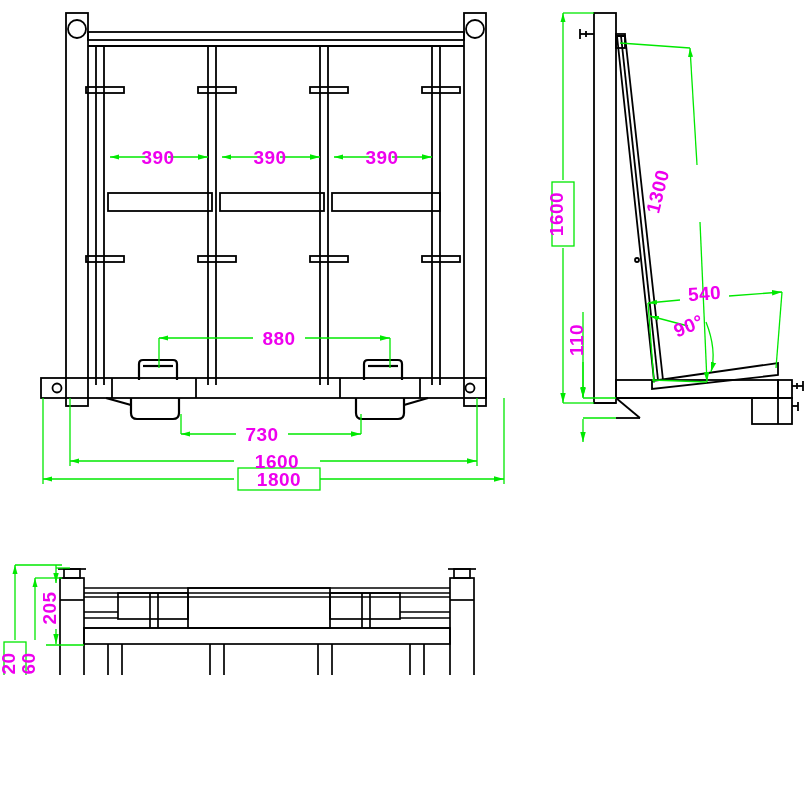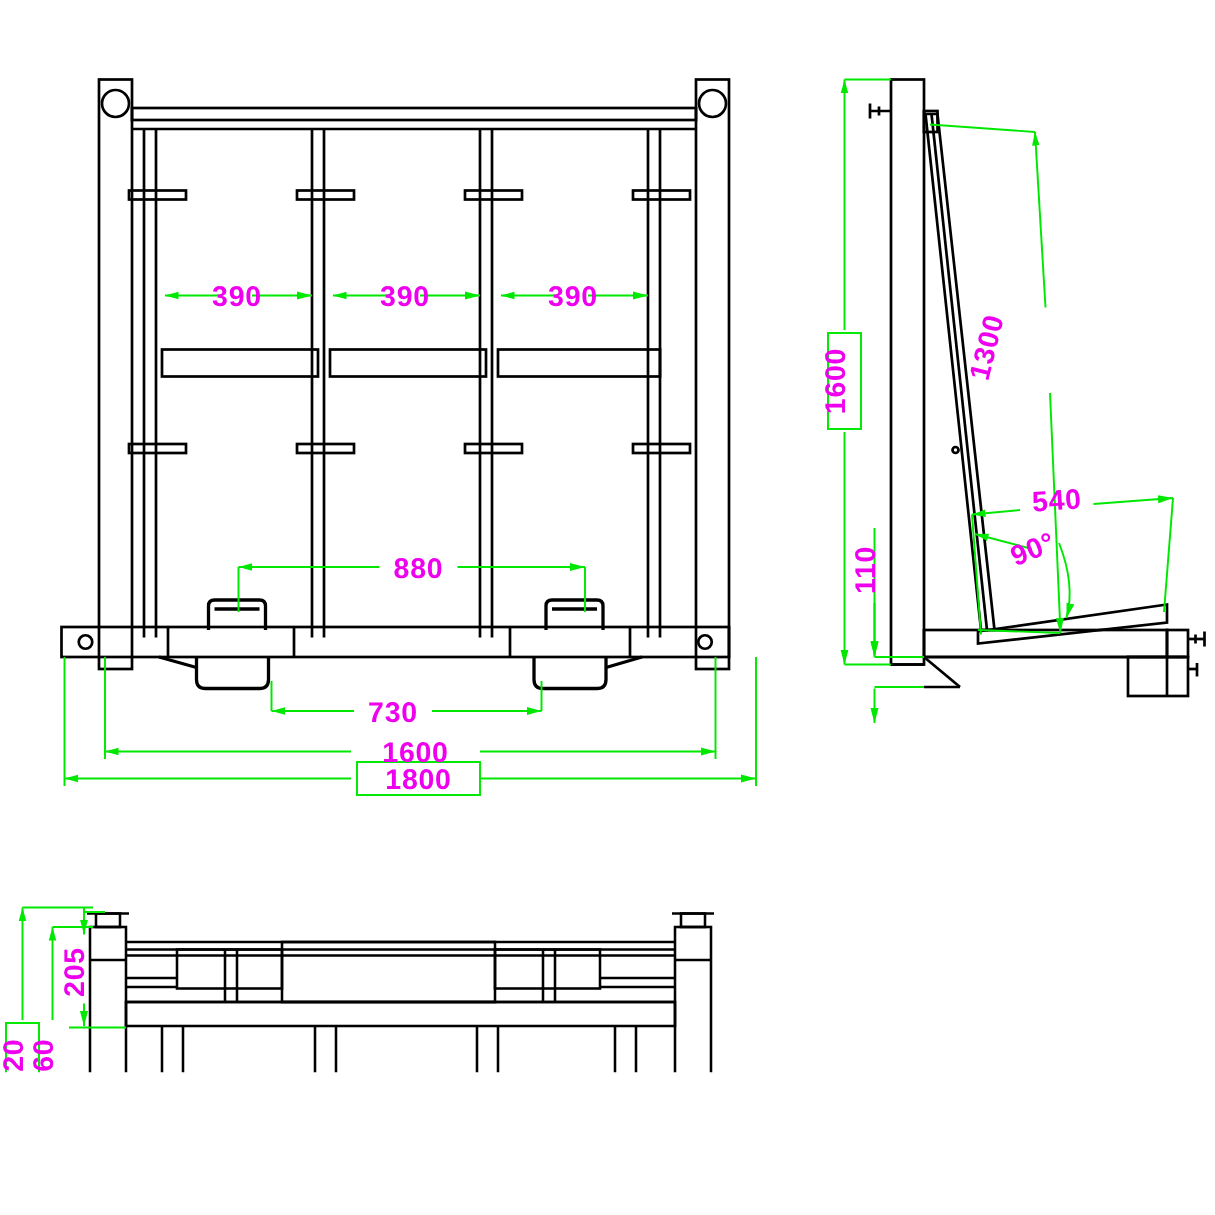--- a/index.html
+++ b/index.html
@@ -9,21 +9,20 @@
   }
   body {
     font-family: "Liberation Sans", sans-serif;
   }
   #drawing-root {
     position: relative;
     width: 810px;
     height: 675px;
     background: #ffffff;
     overflow: hidden;
-    margin-top: 40px;
   }
   svg.cad {
     display: block;
     width: 810px;
     height: 810px;
   }
   .dimtext {
     font-family: "Liberation Sans", sans-serif;
     font-size: 19px;
     font-weight: bold;

